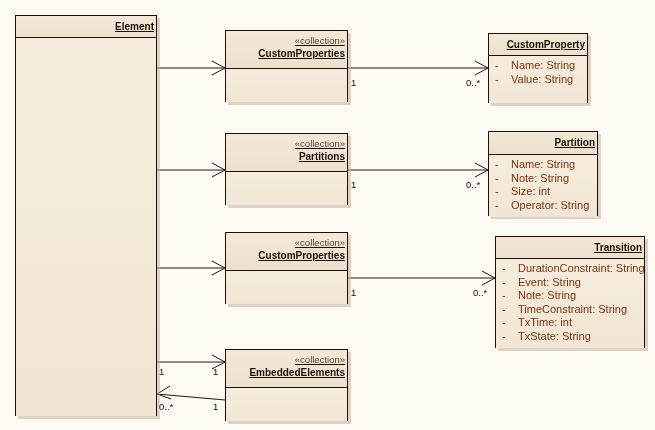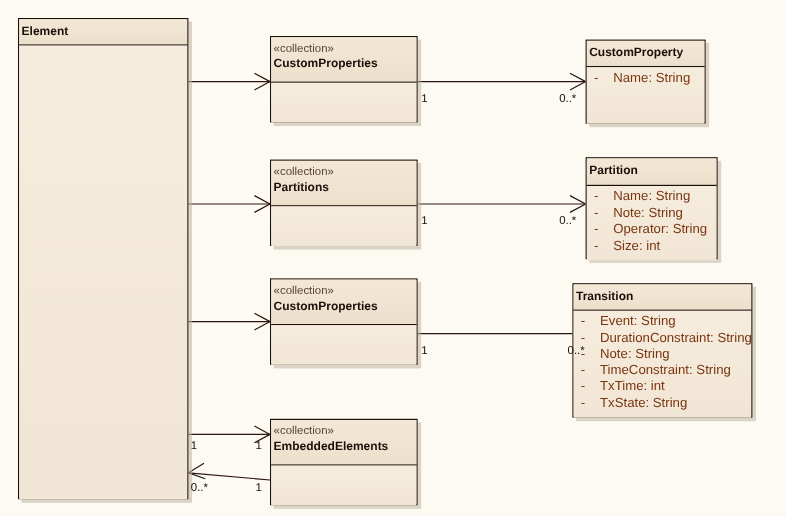--- a/index.html
+++ b/index.html
@@ -35,27 +35,28 @@
     position: absolute;
     box-sizing: border-box;
     border: 1px solid #1a1008;
     background: #f7ecdd;
     box-shadow: 3px 3px 0 0 rgba(190,178,160,0.55);
   }
   .uml-head {
     box-sizing: border-box;
     border-bottom: 1px solid #1a1008;
     background: linear-gradient(to bottom, #f3e7d6 0%, #ece0cd 100%);
-    text-align: left;
+    text-align: right;
     color: #1a1008;
     font-weight: bold;
     font-size: 10px;
     line-height: 13px;
     padding: 4px 2px 4px 2px;
     white-space: nowrap;
+    text-decoration: underline;
   }
   .stereotype {
     display: block;
     font-weight: normal;
     font-size: 9.5px;
     color: #5a4432;
     line-height: 12px;
   }
   .uml-name {
     display: block;
@@ -165,53 +166,56 @@
   </div>
 
   <div class="uml-class" style="left:488px; top:33px; width:100px; height:70px;">
     <div class="uml-head" style="height:22px;">
       <span class="uml-name">CustomProperty</span>
     </div>
     <div class="uml-body" style="height:47px;">
       <div class="attr">
         <span class="vis">-</span><span>Name:  String</span>
       </div>
+      <div class="attr">
+        <span class="vis">-</span><span>Value:  String</span>
+      </div>
     </div>
   </div>
 
   <div class="uml-class" style="left:488px; top:131px; width:110px; height:85px;">
     <div class="uml-head" style="height:23px;">
       <span class="uml-name">Partition</span>
     </div>
     <div class="uml-body" style="height:62px;">
       <div class="attr">
         <span class="vis">-</span><span>Name:  String</span>
       </div>
       <div class="attr">
         <span class="vis">-</span><span>Note:  String</span>
       </div>
       <div class="attr">
+        <span class="vis">-</span><span>Size:  int</span>
+      </div>
+      <div class="attr">
         <span class="vis">-</span><span>Operator:  String</span>
       </div>
-      <div class="attr">
-        <span class="vis">-</span><span>Size:  int</span>
-      </div>
-    </div>
-  </div>
-
-  <div class="uml-class" style="left:477px; top:236px; width:150px; height:112px;">
+    </div>
+  </div>
+
+  <div class="uml-class" style="left:495px; top:236px; width:150px; height:112px;">
     <div class="uml-head" style="height:22px;">
       <span class="uml-name">Transition</span>
     </div>
     <div class="uml-body" style="height:89px;">
       <div class="attr">
+        <span class="vis">-</span><span>DurationConstraint:  String</span>
+      </div>
+      <div class="attr">
         <span class="vis">-</span><span>Event:  String</span>
-      </div>
-      <div class="attr">
-        <span class="vis">-</span><span>DurationConstraint:  String</span>
       </div>
       <div class="attr">
         <span class="vis">-</span><span>Note:  String</span>
       </div>
       <div class="attr">
         <span class="vis">-</span><span>TimeConstraint:  String</span>
       </div>
       <div class="attr">
         <span class="vis">-</span><span>TxTime:  int</span>
       </div>

